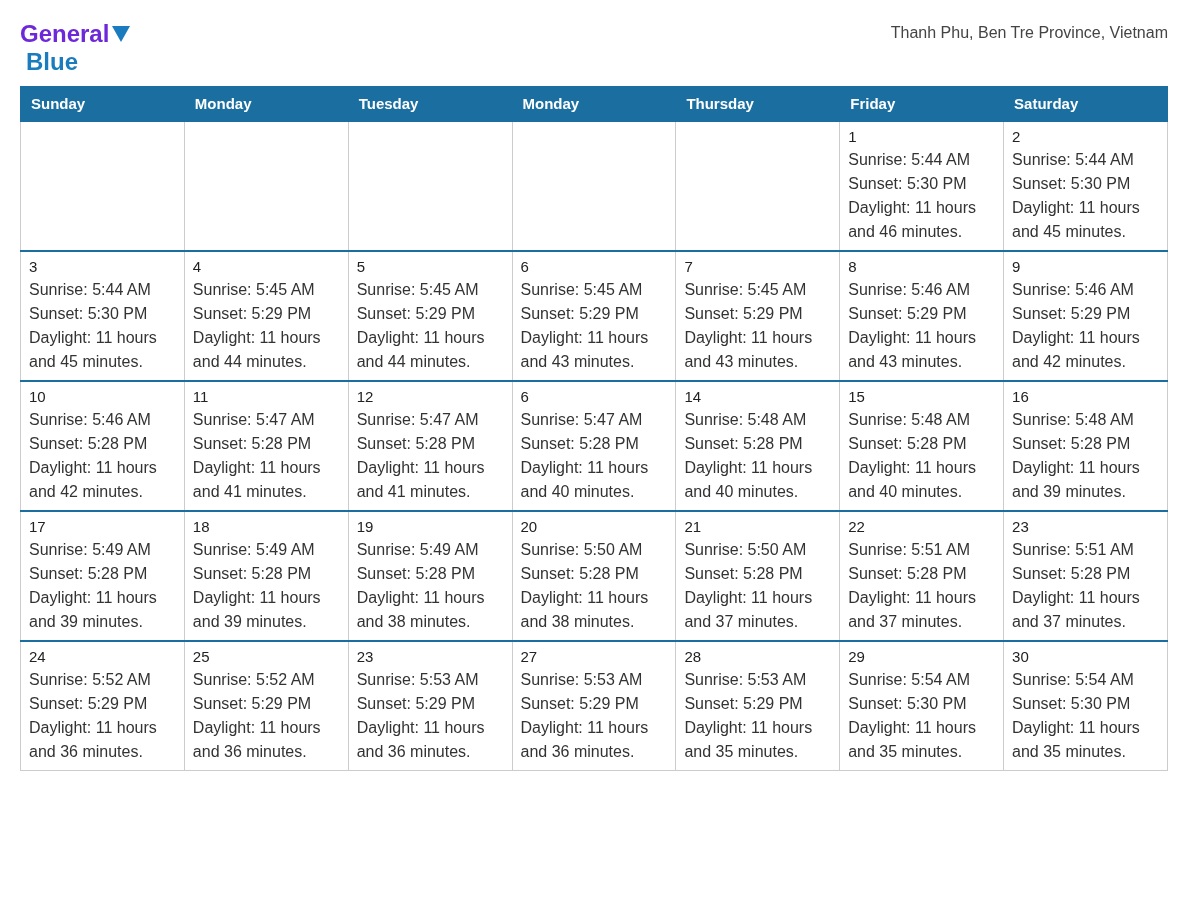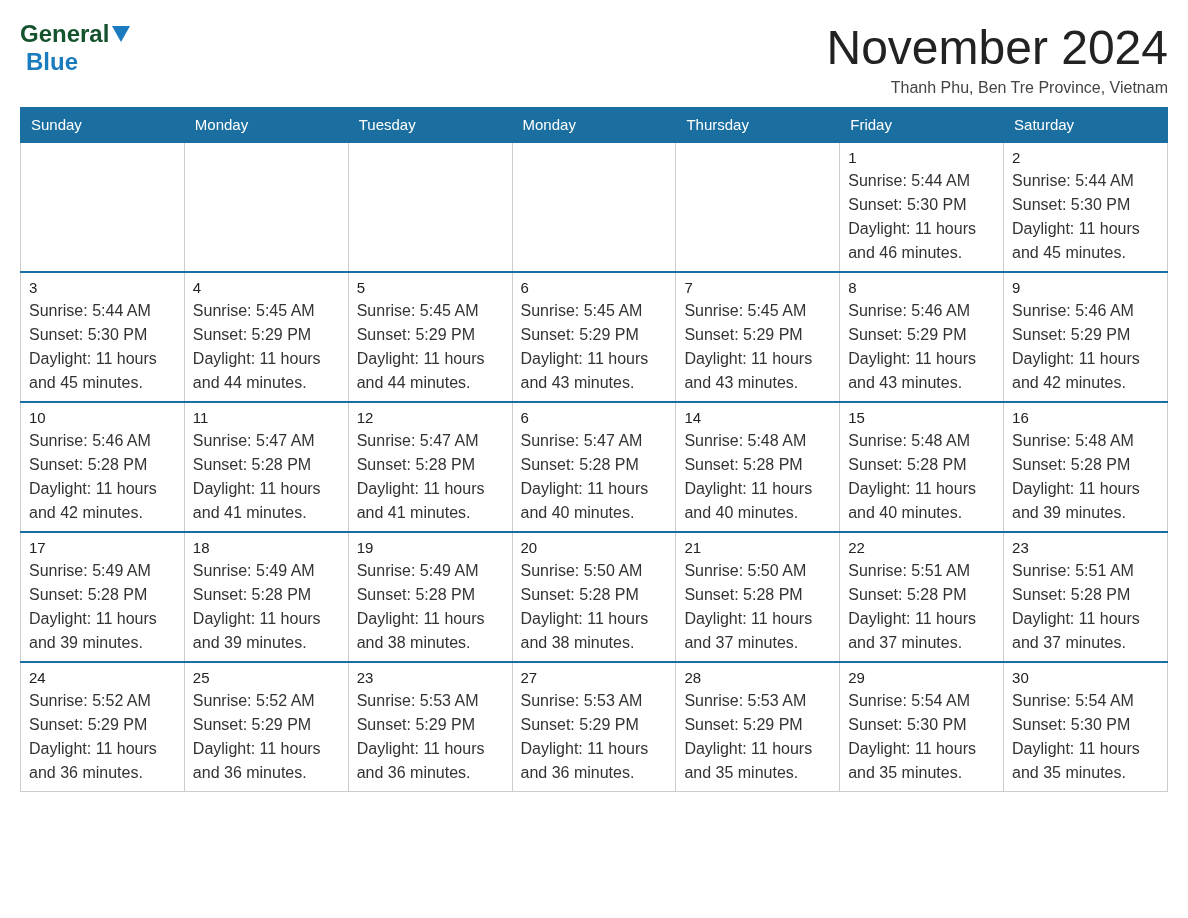--- a/index.html
+++ b/index.html
@@ -41,21 +41,21 @@
     }
     .calendar {
       width: 100%;
       border-collapse: collapse;
       margin-top: 10px;
     }
     .calendar th {
       background-color: #1a6fa0;
       color: #fff;
       font-size: 15px;
-      font-weight: normal;
+      font-weight: bold;
       padding: 8px 10px;
       text-align: left;
       border: 1px solid #1a6fa0;
     }
     .calendar td {
       vertical-align: top;
       padding: 6px 8px;
       border: 1px solid #ccc;
       font-size: 12.5px;
       color: #333;
@@ -81,33 +81,32 @@
     .empty-cell {
       background: #f9f9f9;
     }
   </style>
 </head>
 <body>
 
 <div class="header">
   <div class="logo">
     <div class="logo-row1">
-      <span style="font-size:24px;font-weight:bold;color:#14532d;">General</span>
+      <span style="font-size:24px;font-weight:bold;color:#6d28d9;">General</span>
       <span style="display:inline-block;margin-left:3px;margin-top:3px;">
         <svg width="18" height="16" viewBox="0 0 18 16">
             <polygon points="0,0 18,0 9,16" fill="#1a7bbf"></polygon>
           </svg>
       </span>
     </div>
     <div>
       <span style="font-size:24px;font-weight:bold;color:#1a7bbf;margin-left:6px;">Blue</span>
     </div>
   </div>
   <div class="title-block">
-    <div class="month-title">November 2024</div>
     <div class="location-title">Thanh Phu, Ben Tre Province, Vietnam</div>
   </div>
 </div>
 
 <table class="calendar">
   <thead>
     <tr>
     <th>Sunday</th>
         <th>Monday</th>
         <th>Tuesday</th>

